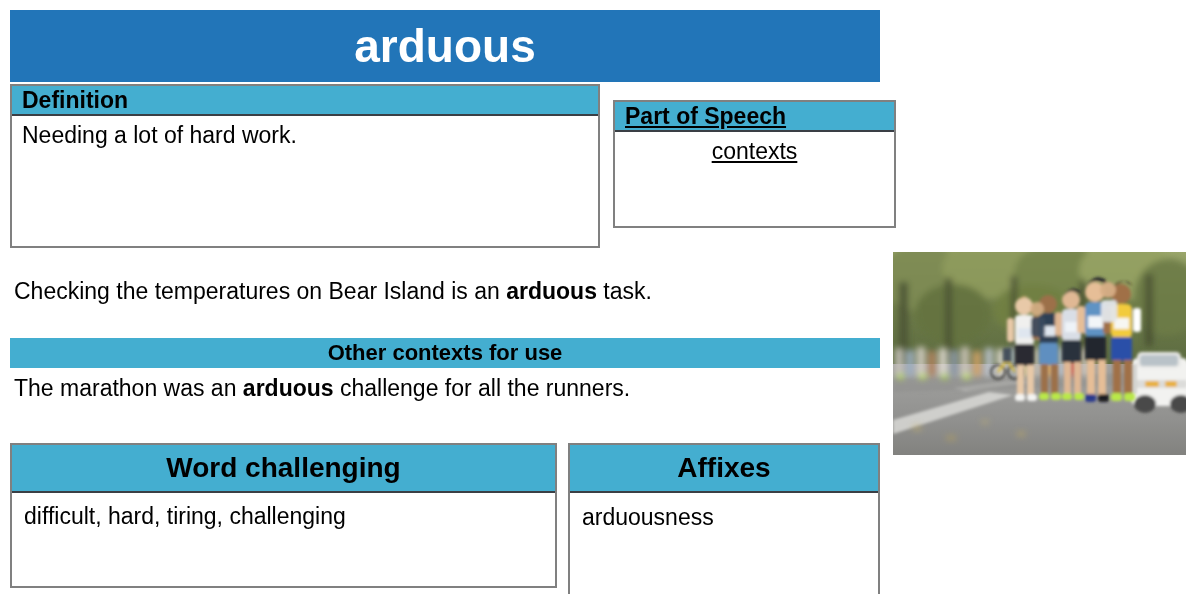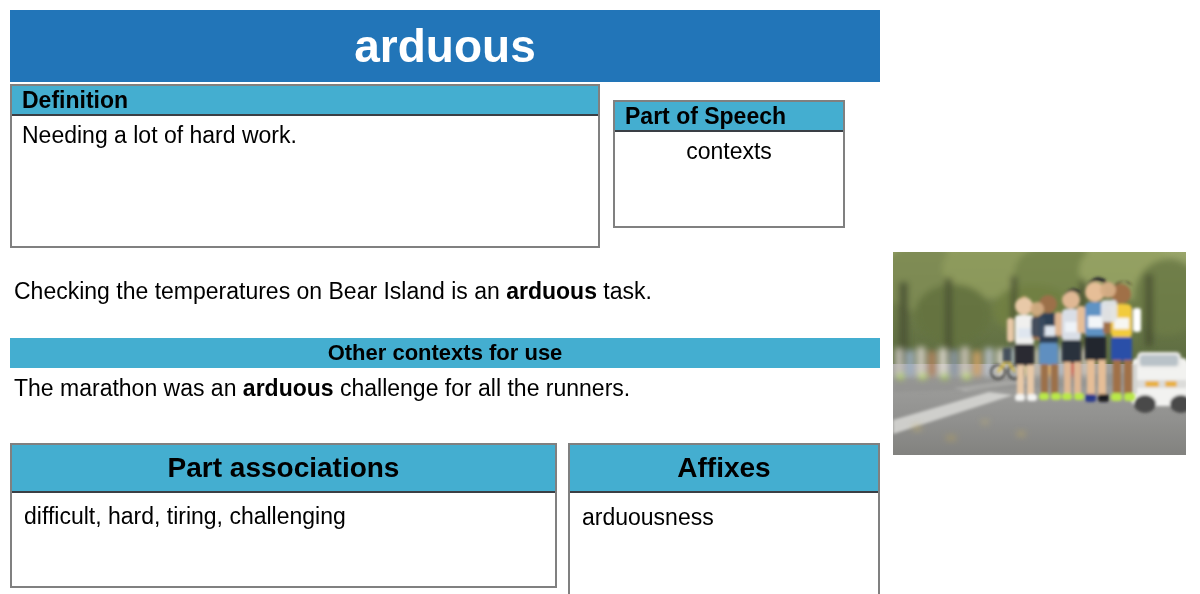--- a/index.html
+++ b/index.html
@@ -82,22 +82,23 @@
   .definition-box .box-body {
     padding: 6px 10px 0 10px;
     font-size: 23px;
     text-align: left;
   }
 
   
   .pos-box {
     left: 613px;
     top: 100px;
-    width: 232px;
+    width: 283px;
     height: 128px;
+    text-decoration: underline;
   }
   .pos-box .box-header {
     height: 30px;
     font-size: 23px;
     padding-left: 10px;
     justify-content: flex-start;
   }
   .pos-box .box-body {
     padding: 6px 10px 0 10px;
     font-size: 23px;
@@ -204,21 +205,21 @@
   <div class="context-text familiar-text">
     <span>Checking the temperatures on Bear Island is an </span><b>arduous</b><span> task.</span>
   </div>
 
   <div class="context-bar other-bar">Other contexts for use</div>
   <div class="context-text other-text">
     <span>The marathon was an </span><b>arduous</b><span> challenge for all the runners.</span>
   </div>
 
   <div class="box assoc-box">
-    <div class="box-header">Part associations</div>
+    <div class="box-header">Word challenging</div>
     <div class="box-body">difficult, hard, tiring, challenging</div>
   </div>
 
   <div class="box affix-box">
     <div class="box-header">Affixes</div>
     <div class="box-body">
       <div>arduousness</div>
     </div>
   </div>
 

